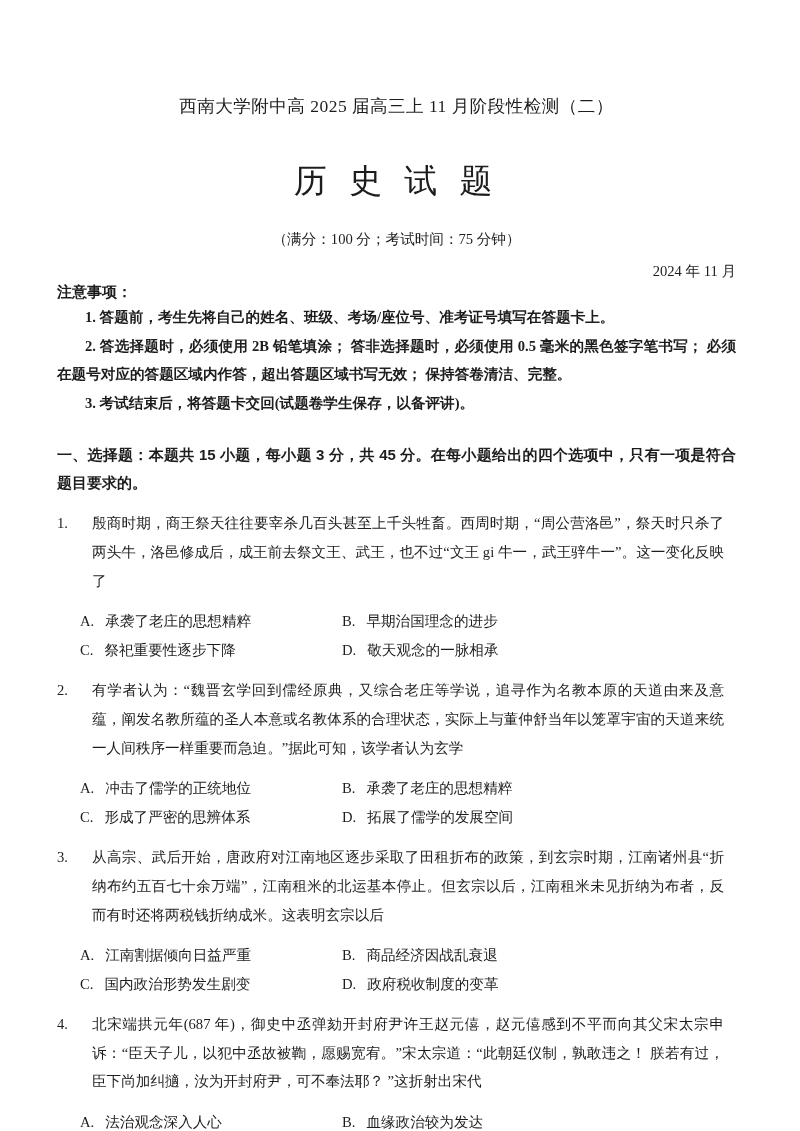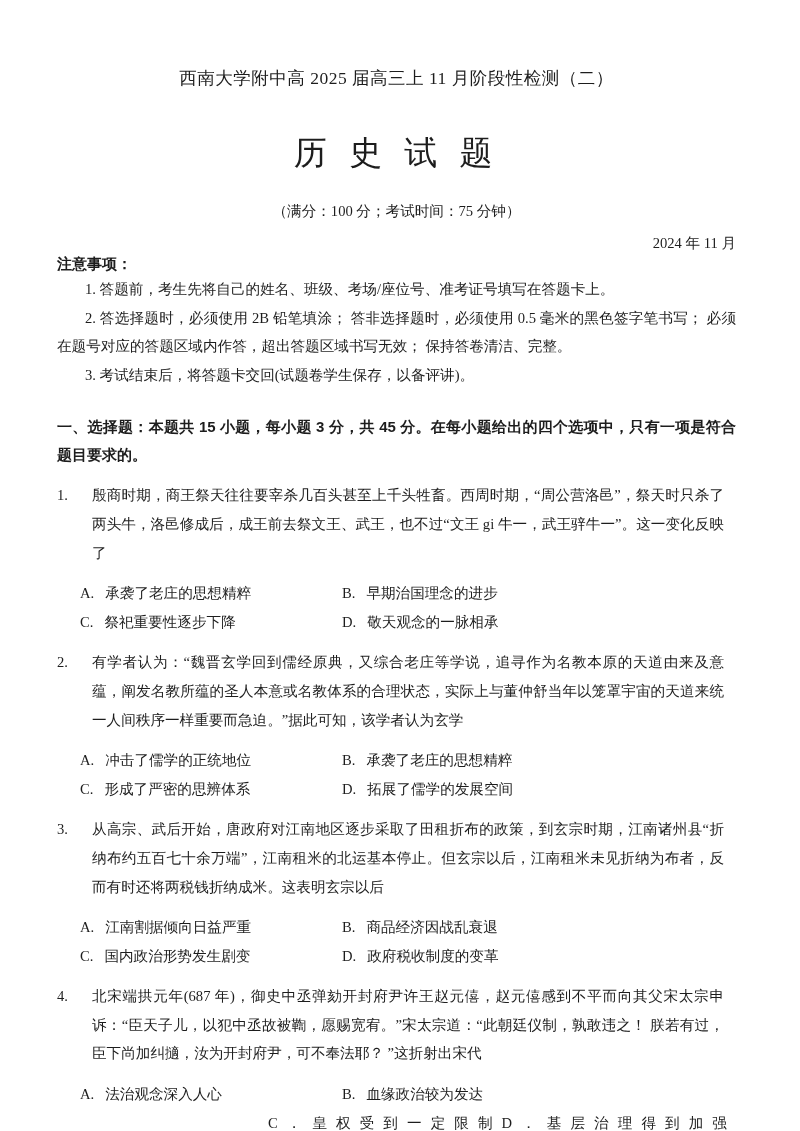--- a/index.html
+++ b/index.html
@@ -5,21 +5,21 @@
   html, body { margin: 0; padding: 0; background: #ffffff; }
   .page {
     position: relative;
     width: 800px;
     height: 1131px;
     margin: 0 auto;
     background: #ffffff;
     color: #1d1d1d;
     font-family: "Liberation Serif", "DejaVu Serif", serif;
     box-sizing: border-box;
-    padding: 66px 64px 0 57px;
+    padding: 94px 64px 0 57px;
     overflow: hidden;
   }
   .school-header {
     text-align: center;
     font-size: 17.5px;
     letter-spacing: 0.5px;
     line-height: 24px;
   }
   .title {
     margin: 44px 0 0 0;
@@ -46,20 +46,21 @@
     font-weight: 700;
     line-height: 22px;
     font-family: "Liberation Sans", "DejaVu Sans", sans-serif;
   }
   .notice-item {
     margin: 0;
     font-size: 14.6px;
     line-height: 28.6px;
     text-indent: 28px;
     text-align: justify;
+    font-weight: bold;
   }
   .section-heading {
     margin-top: 24px;
     font-size: 15px;
     font-weight: 700;
     line-height: 28px;
     text-align: justify;
     font-family: "Liberation Sans", "DejaVu Sans", sans-serif;
   }
   .question {

